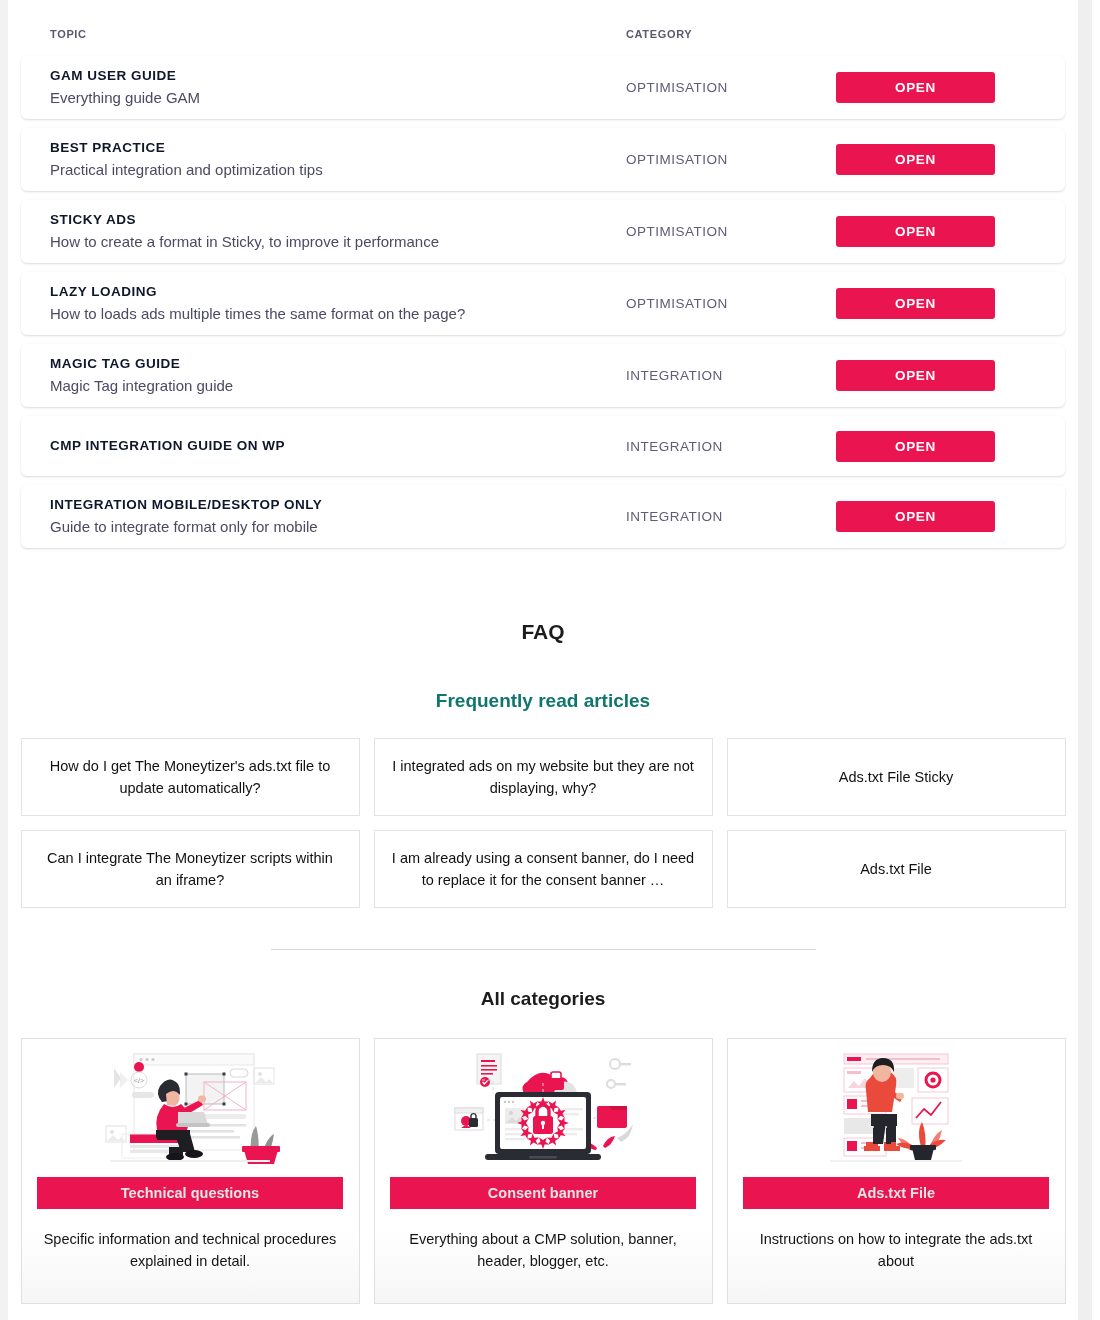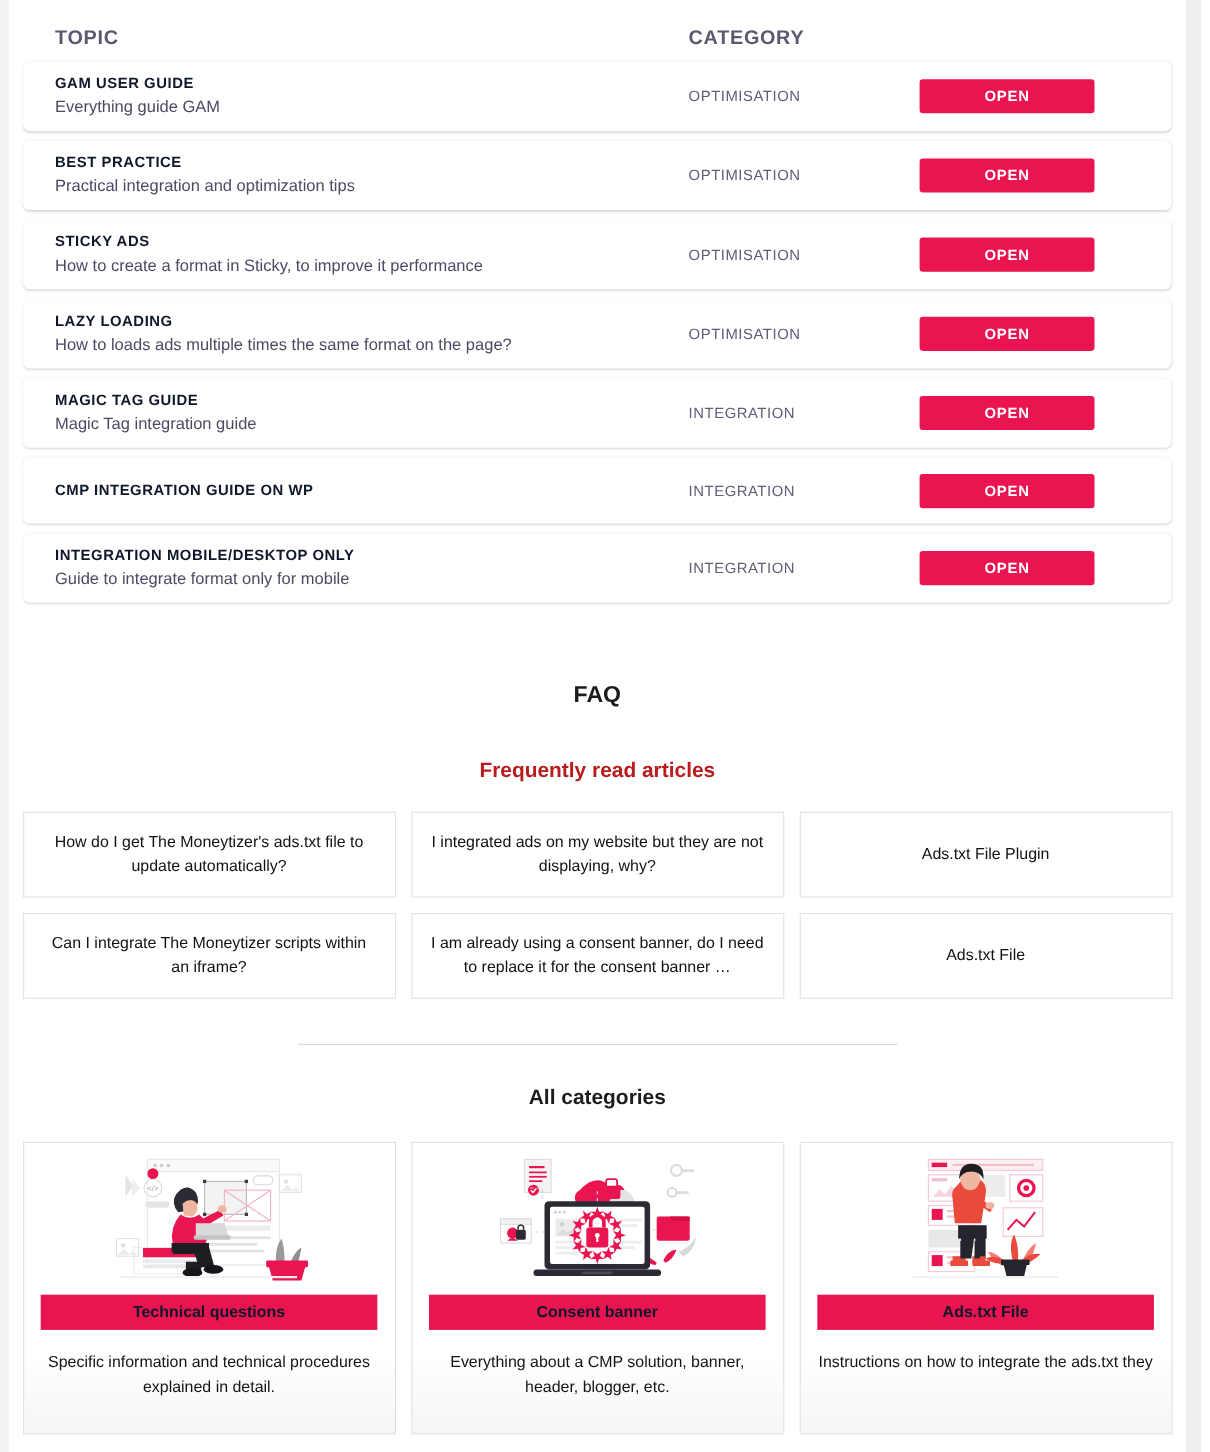--- a/index.html
+++ b/index.html
@@ -21,21 +21,21 @@
 
   .content { position:absolute; left:8px; top:0; width:1070px; height:1320px; }
 
   
   .table-wrap { padding: 0 13px; }
   .table-head {
     display:flex; align-items:center;
     height: 46px; padding-top: 22px;
   }
   .th {
-    font-size: 18px; letter-spacing: .65px; font-weight: 700;
+    font-size: 11px; letter-spacing: .65px; font-weight: 700;
     color: #5a5871; text-transform: uppercase;
   }
   .th.topic    { width: 605px; padding-left: 29px; }
   .th.category { width: 210px; }
 
   .rows { margin-top: 10px; }
   .row {
     display:flex; align-items:center;
     background:#fff;
     border-radius: 6px;
@@ -67,21 +67,21 @@
     text-transform: uppercase;
     border: none; border-radius: 3px; cursor: pointer;
   }
 
   
   .faq-title {
     text-align:center; font-size: 21px; font-weight: 700; color: #1b1b1b;
     margin-top: 72px;
   }
   .faq-sub {
-    text-align:center; font-size: 19px; font-weight: 700; color: #b91c1c;
+    text-align:center; font-size: 19px; font-weight: 700; color: #0f766e;
     margin-top: 46px;
   }
   .faq-grid {
     display:grid; grid-template-columns: repeat(3, 339px);
     gap: 14px 14px;
     margin: 26px auto 0; width: 1045px;
   }
   .faq-card {
     border: 1px solid #e3e3e3;
     background: #fff;
@@ -110,21 +110,21 @@
   .cat-card {
     border: 1px solid #e0e0e0;
     background: linear-gradient(#ffffff 72%, #f6f6f6 100%);
     height: 266px; overflow:hidden;
     display:flex; flex-direction:column; align-items:center;
     cursor:pointer;
   }
   .cat-illus { height: 133px; width: 100%; display:flex; align-items:center; justify-content:center; }
   .cat-illus svg { display:block; }
   .cat-label {
-    width: 306px; height: 32px; background:#ea1450; color:#0f172a;
+    width: 306px; height: 32px; background:#ea1450; color:#e5e5e5;
     display:flex; align-items:center; justify-content:center;
     font-size: 14.5px; font-weight: 700; margin-top: 5px;
   }
   .cat-desc {
     width: 306px; margin-top: 20px; text-align:center;
     font-size: 14.5px; color:#141414; line-height: 1.5;
   }
 </style>
 </head>
 <body>
@@ -212,21 +212,21 @@
             </div>
           </div>
         </div>
     </div>
 
     <div class="faq-title">FAQ</div>
     <div class="faq-sub">Frequently read articles</div>
     <div class="faq-grid" id="faq-container">
         <div class="faq-card">How do I get The Moneytizer's ads.txt file to update automatically?</div>
         <div class="faq-card">I integrated ads on my website but they are not displaying, why?</div>
-        <div class="faq-card">Ads.txt File Plugin</div>
+        <div class="faq-card">Ads.txt File Sticky</div>
         <div class="faq-card">Can I integrate The Moneytizer scripts within an iframe?</div>
         <div class="faq-card">I am already using a consent banner, do I need to replace it for the consent banner …</div>
         <div class="faq-card">Ads.txt File</div>
       </div>
 
     <div class="divider"></div>
     <div class="all-cat-title">All categories</div>
 
     <div class="cat-grid">
 
@@ -427,18 +427,18 @@
               <path d="M116 108 q-10 -12 -18 -12 q6 10 14 13z" fill="#f08076"></path>
               <path d="M126 106 q10 -10 20 -8 q-8 8 -18 10z" fill="#ea4a3c"></path>
               <path d="M114 104 q-10 -6 -18 -2 q9 6 17 4z" fill="#ea4a3c"></path>
               <path d="M112 106 l22 0 l-3 12 l-16 0 z" fill="#25252e"></path>
               <rect x="110" y="103" width="26" height="5" rx="1" fill="#25252e"></rect>
             </g>
             <rect x="30" y="118" width="132" height="2" fill="#f2f2f2"></rect>
           </svg>
         </div>
         <div class="cat-label">Ads.txt File</div>
-        <div class="cat-desc">Instructions on how to integrate the ads.txt they</div>
+        <div class="cat-desc">Instructions on how to integrate the ads.txt about</div>
       </div>
 
     </div>
   </div>
 </div>
 
 </body></html>

